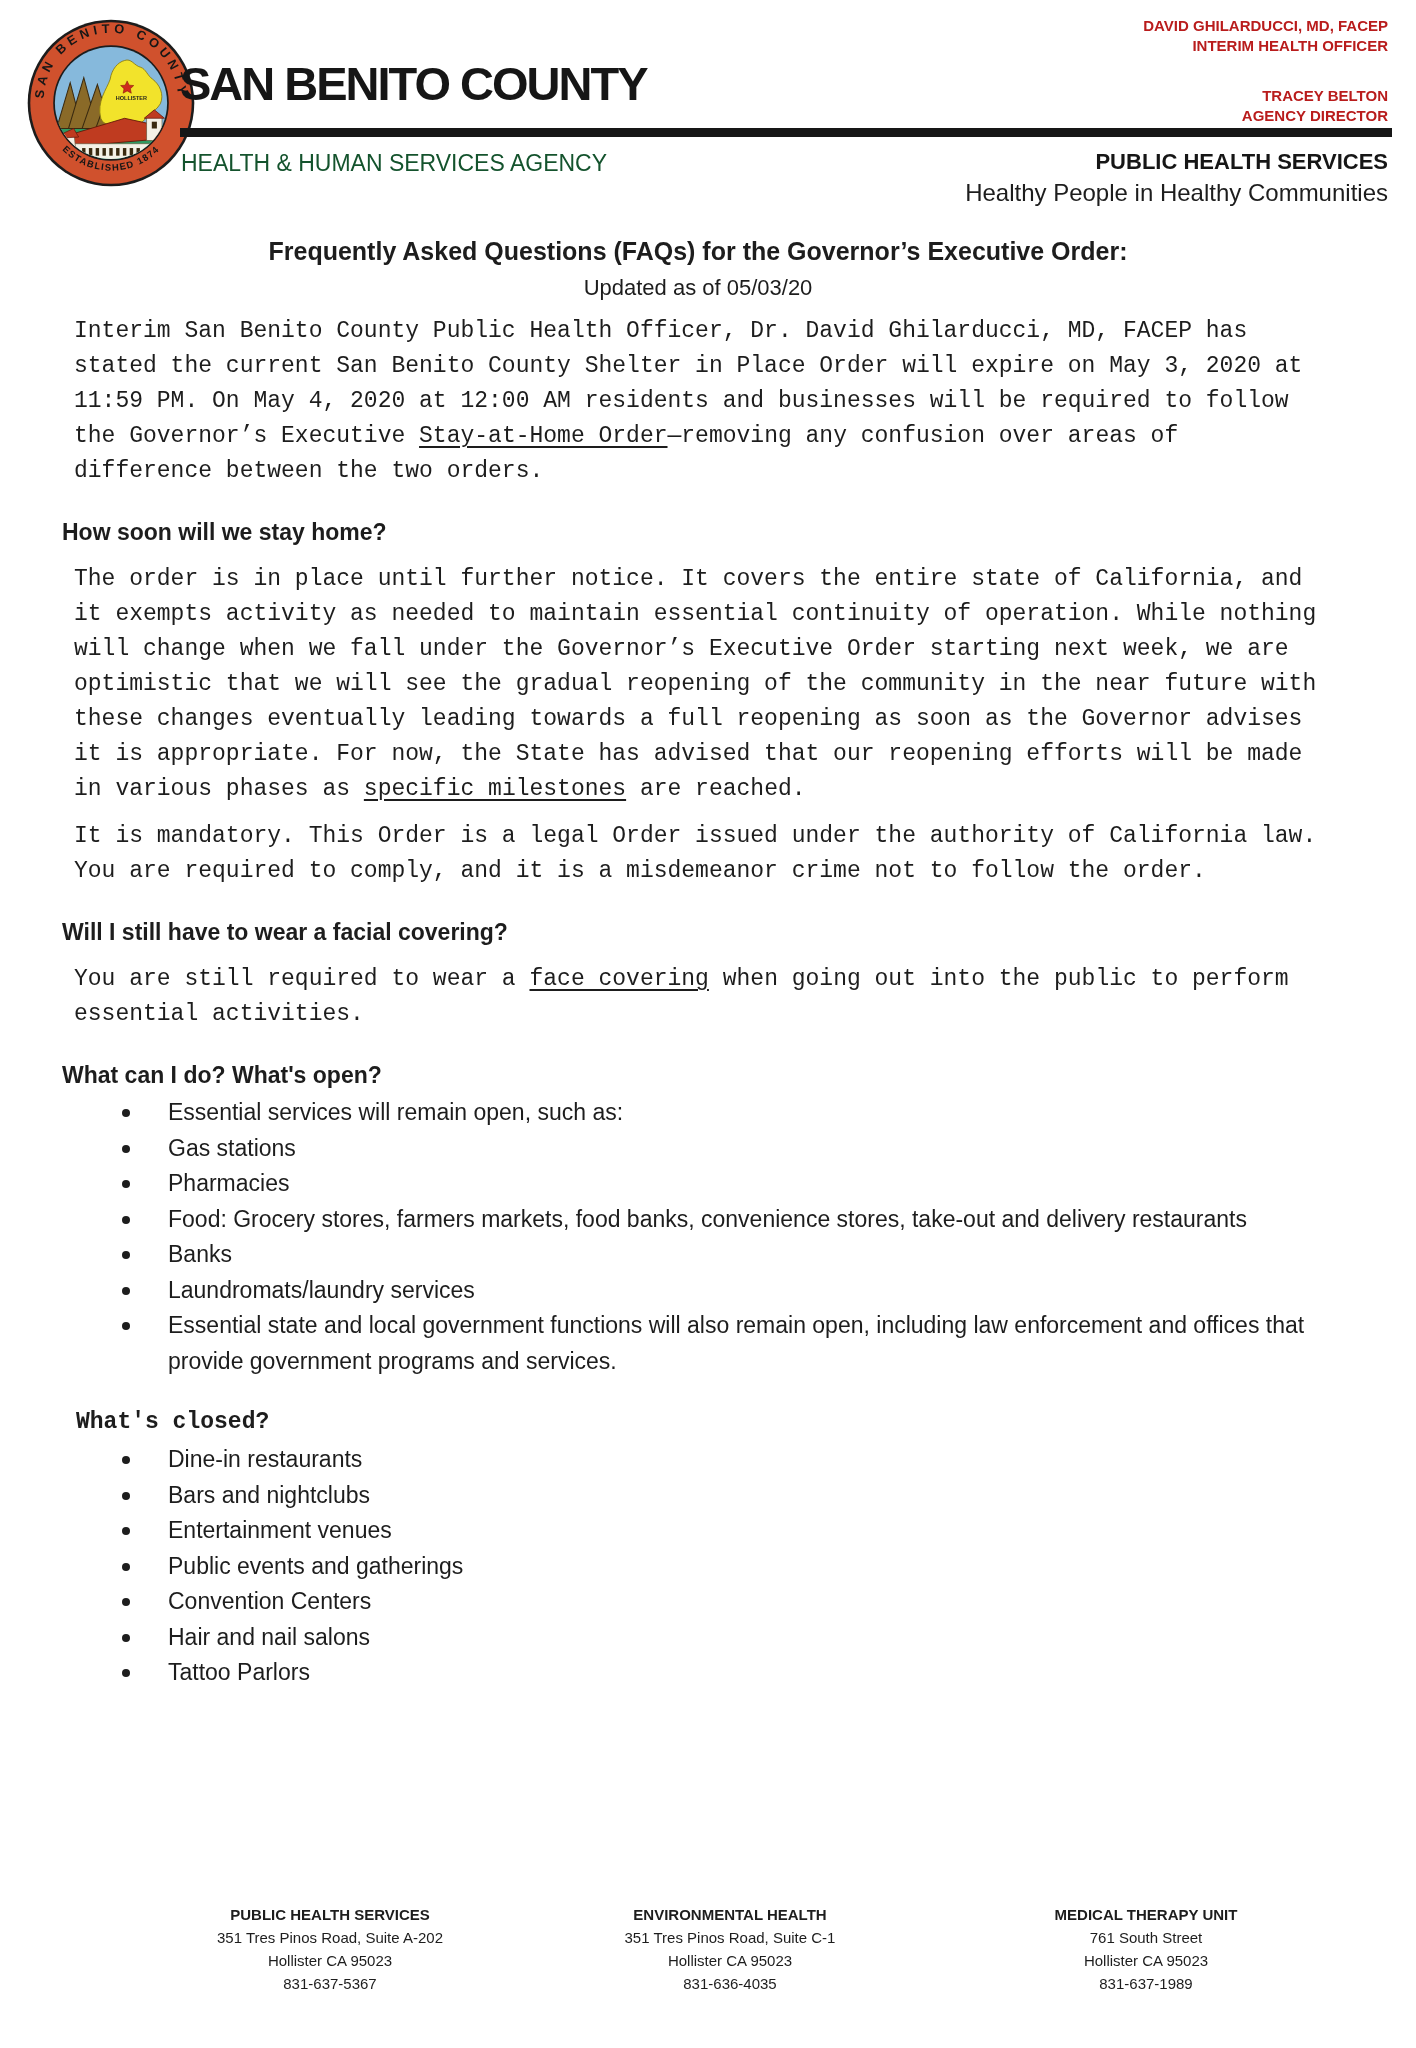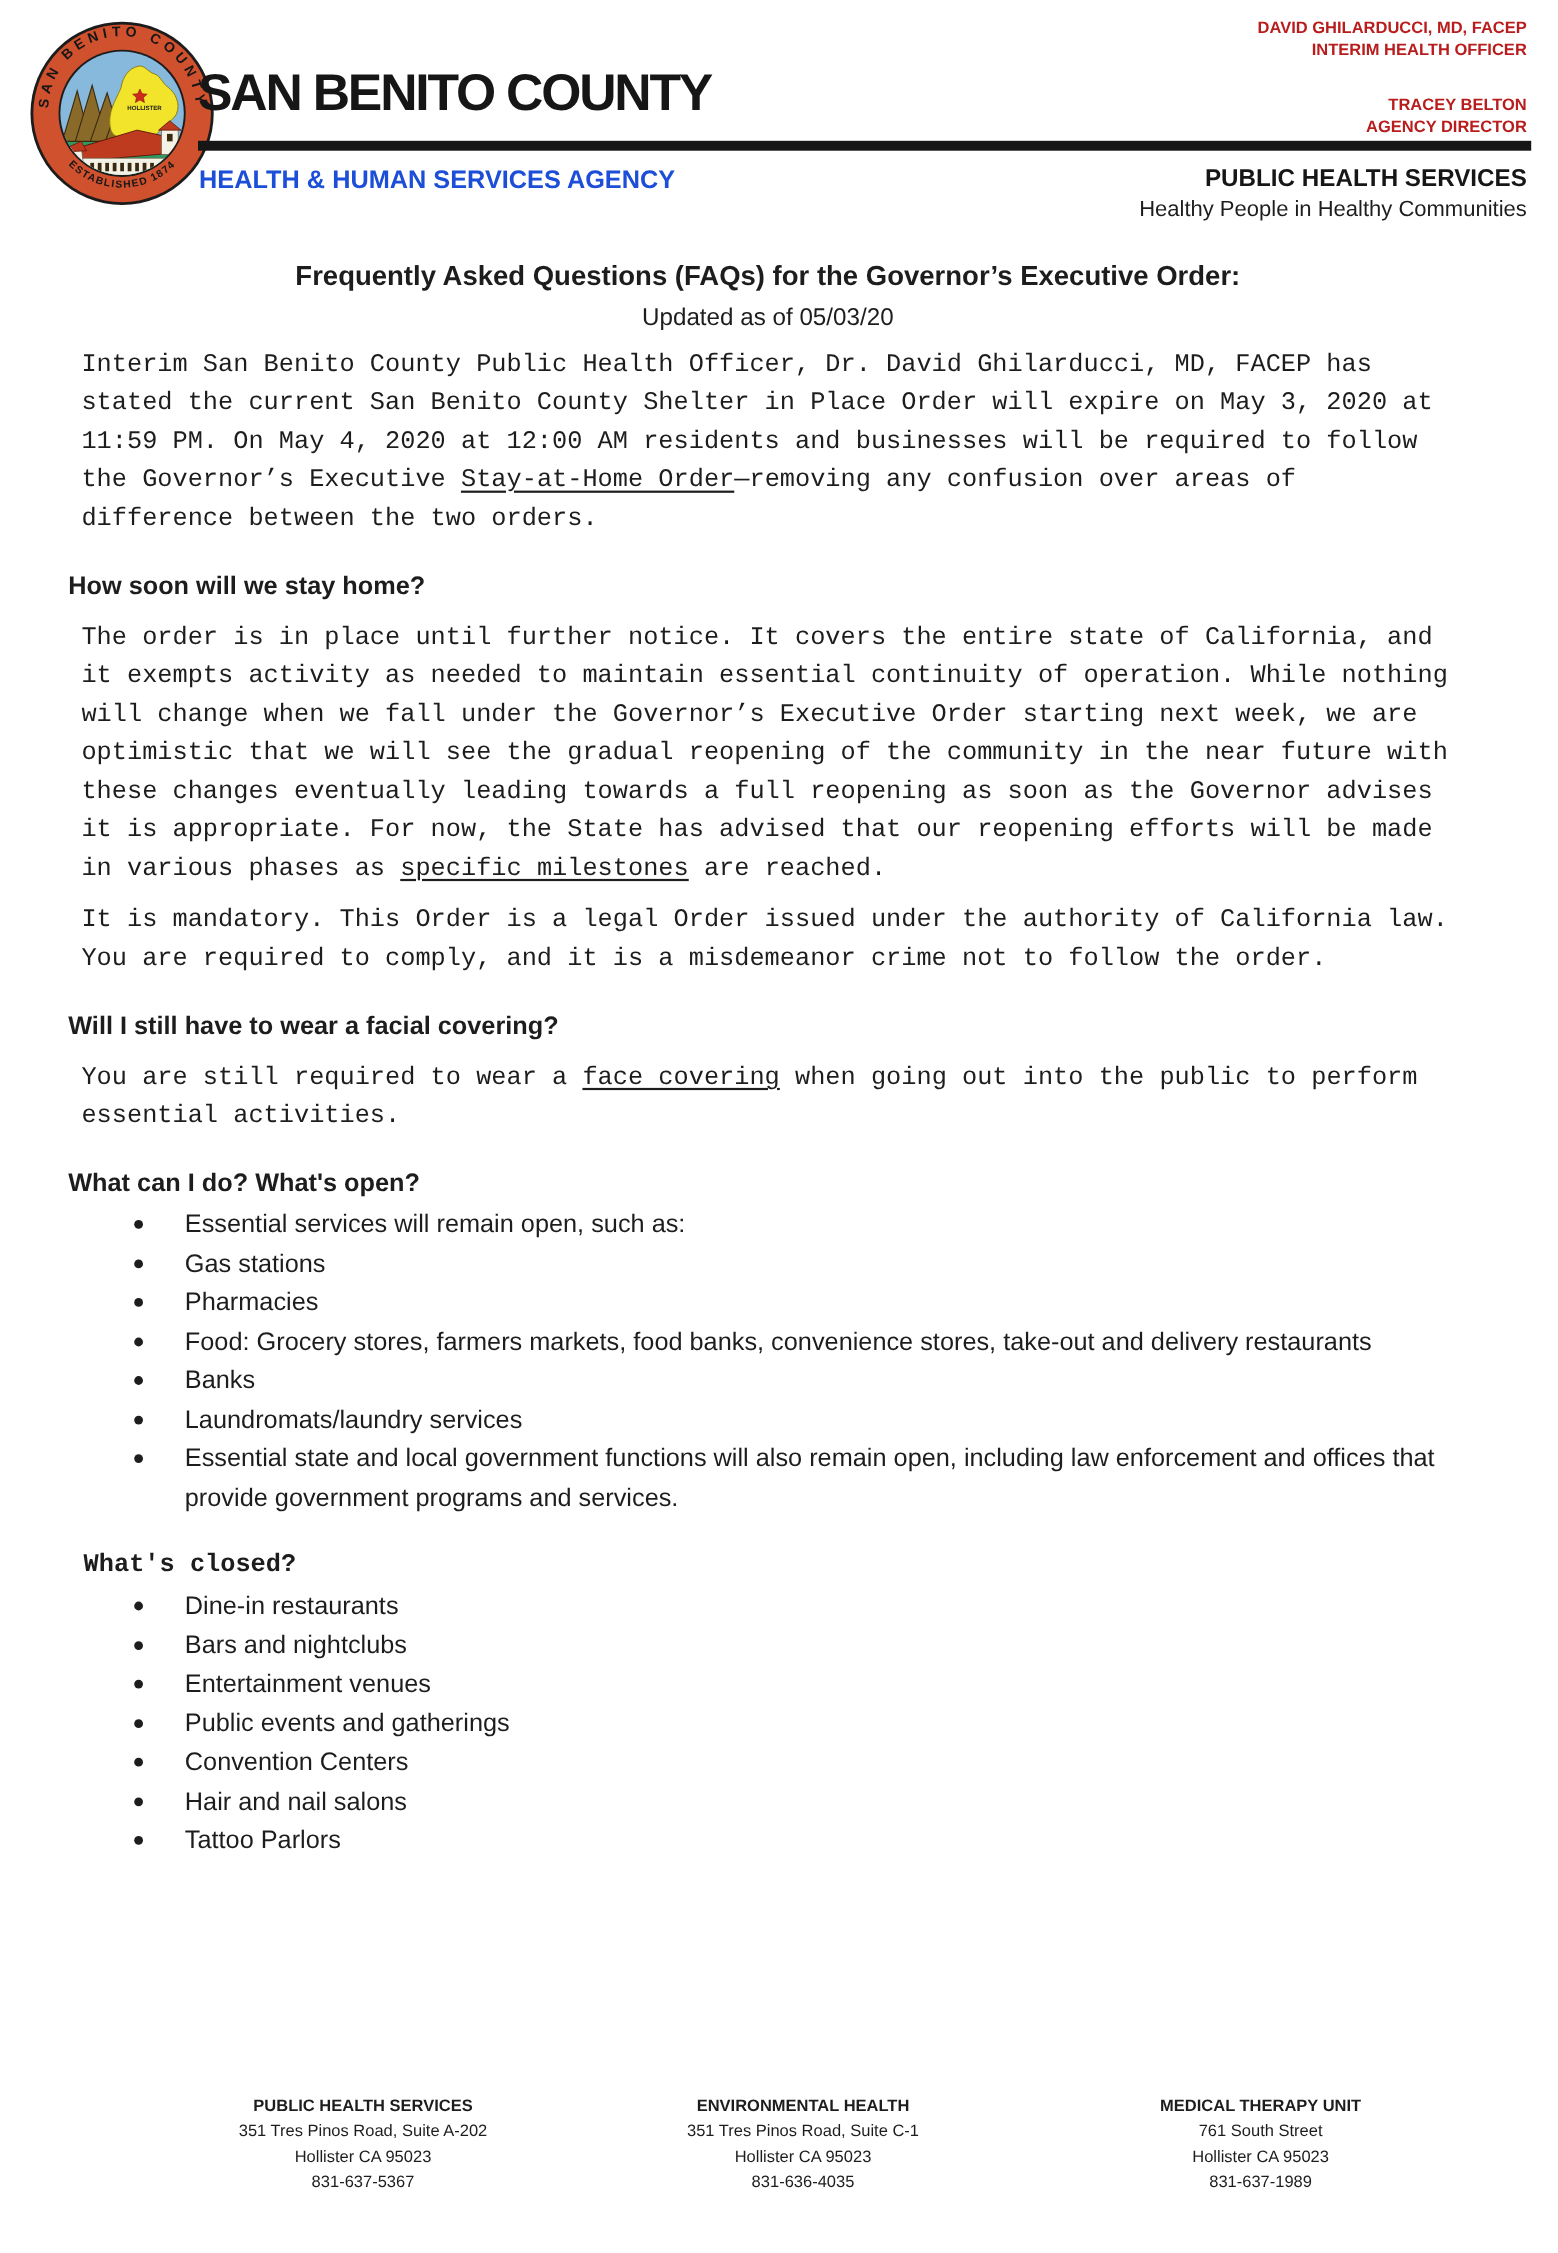--- a/index.html
+++ b/index.html
@@ -16,26 +16,26 @@
   }
   
   .letterhead { position: relative; height: 212px; }
   .seal { position: absolute; left: 26px; top: 18px; width: 170px; height: 170px; }
   .agency-name {
     position: absolute; left: 180px; top: 60px;
     font-size: 47px; font-weight: 700; letter-spacing: -2px; line-height: 1;
     color: #161616;
   }
   .header-rule { position: absolute; left: 180px; top: 128px; width: 1212px; height: 9px; background: #161616; }
-  .agency-sub { position: absolute; left: 181px; top: 150px; font-size: 23px; font-weight: 700; color: #1d4ed8; }
+  .agency-sub { position: absolute; left: 181px; top: 150px; font-size: 23px; font-weight: 400; color: #14532d; }
   .officials { position: absolute; right: 28px; top: 16px; text-align: right; font-size: 15px; font-weight: 700; line-height: 20px; color: #b91c1c; }
   .official + .official { margin-top: 30px; }
   .dept { position: absolute; right: 28px; top: 149px; text-align: right; }
   .dept-name { font-size: 22px; font-weight: 700; color: #161616; }
-  .dept-tag  { font-size: 20px; font-weight: 400; margin-top: 4px; }
+  .dept-tag  { font-size: 24px; font-weight: 400; margin-top: 4px; }
   
   .content { padding: 0 82px 0 62px; }
   .doc-title { text-align: center; font-size: 25px; font-weight: 700; margin: 24px 0 8px; line-height: 30px; }
   .doc-updated { text-align: center; font-size: 22px; line-height: 28px; margin-bottom: 12px; }
   p.body, h2.q { font-size: 23px; line-height: 35px; font-weight: 400; }
   p.body { margin: 12px; font-family: Liberation Mono, monospace; }
   .intro { margin-top: 10px; }
   h2.q { font-weight: 700; margin-top: 26px; }
   h2.q.indent { margin-left: 14px; font-family: Liberation Mono, monospace; }
   .u { text-decoration: underline; text-decoration-thickness: 2px; text-underline-offset: 4px; }

